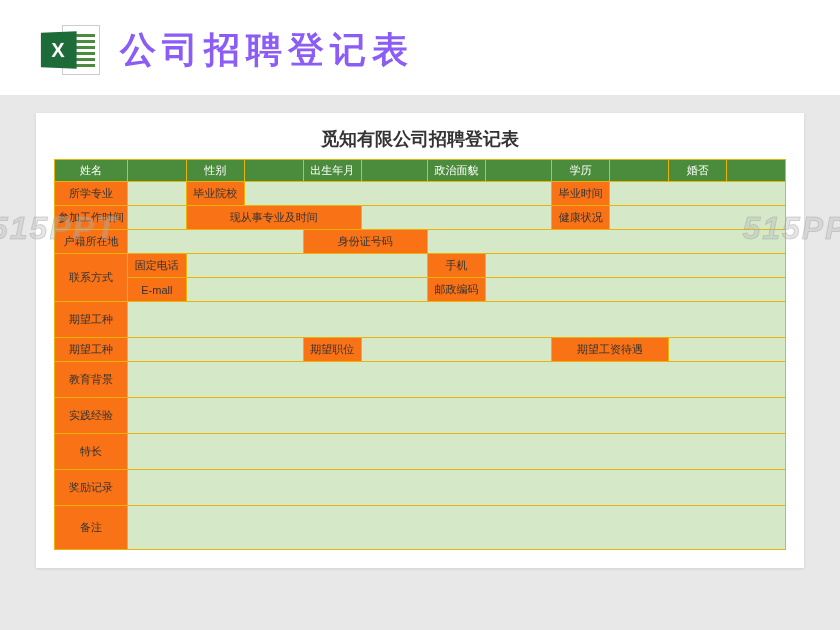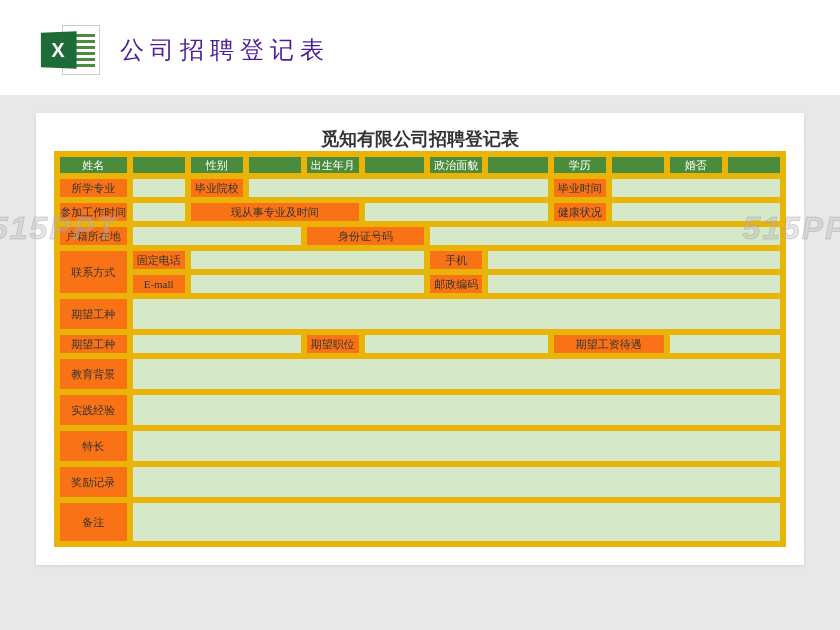--- a/index.html
+++ b/index.html
@@ -45,58 +45,57 @@
   display: flex;
   align-items: center;
   justify-content: center;
   color: #fff;
   font-weight: bold;
   font-size: 20px;
   transform: perspective(60px) rotateY(-8deg);
 }
 .title-area { flex: 1; }
 .main-title {
-  font-size: 24px;
-  font-weight: normal;
-  color: #4c1d95;
+  font-size: 36px;
+  font-weight: bold;
+  color: #8b5cf6;
   letter-spacing: 6px;
 }
 .sub-title {
   font-size: 15px;
   color: #555;
   letter-spacing: 2px;
   margin-top: 4px;
 }
 .sheet-wrap {
   margin: 18px 36px;
   background: #fff;
   padding: 14px 18px 18px 18px;
   box-shadow: 0 1px 3px rgba(0,0,0,0.1);
 }
 .form-title {
   text-align: center;
   font-size: 18px;
   font-weight: bold;
   color: #333;
-  margin-bottom: 0;
+  margin-bottom: 8px;
 }
 table {
   border-collapse: collapse;
   width: 100%;
   table-layout: fixed;
 }
 td, th {
-  border: 6px solid #eab308;
+  border: 1px solid #eab308;
   font-size: 11px;
   color: #333;
   text-align: center;
   padding: 0;
   height: 24px;
   vertical-align: middle;
-  font-family: Liberation Serif, serif;
 }
 th {
   background: #4a8c3c;
   color: #fff;
   font-weight: normal;
   height: 22px;
 }
 .lbl { background: #f97316; }
 .grn { background: #d5e8c8; }
 .tall { height: 36px; }

